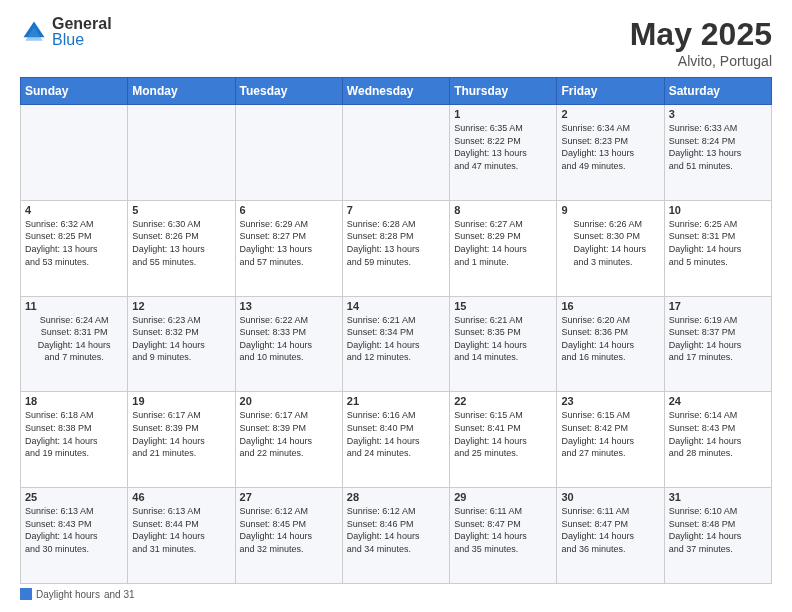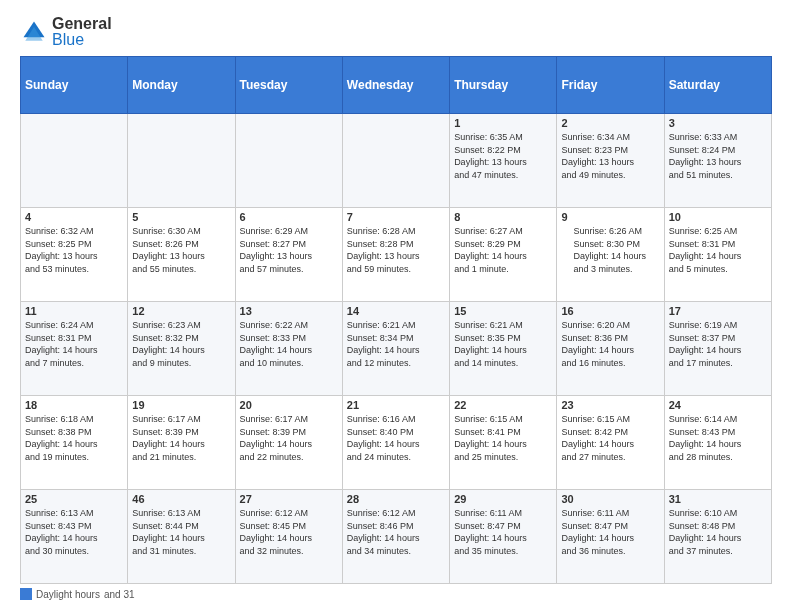--- a/index.html
+++ b/index.html
@@ -63,21 +63,21 @@
       width: 100%;
       border-collapse: collapse;
       flex: 1;
       table-layout: fixed;
     }
     .calendar thead th {
       background: #3a7bd5;
       color: #fff;
       font-size: 12px;
       font-weight: bold;
-      padding: 21px 4px;
+      padding: 6px 4px;
       text-align: left;
       border: 1px solid #2a5fb5;
     }
     .calendar tbody td {
       border: 1px solid #ccc;
       vertical-align: top;
       padding: 3px 4px;
       font-size: 9.5px;
       color: #333;
       height: 88px;
@@ -125,20 +125,24 @@
     <div class="logo">
       <svg class="logo-icon" viewBox="0 0 32 32">
         <polygon points="16,4 28,22 4,22" fill="#1a73c8"></polygon>
         <polygon points="16,10 26,26 6,26" fill="#3a99e0" opacity="0.5"></polygon>
       </svg>
       <div class="logo-text">
         <span class="logo-general">General</span>
         <span class="logo-blue">Blue</span>
       </div>
     </div>
+    <div class="title-block">
+      <div class="title-month">May 2025</div>
+      <div class="title-location">Alvito, Portugal</div>
+    </div>
   </div>
 
   <table class="calendar">
     <thead>
       <tr>
       <th>Sunday</th>
           <th>Monday</th>
           <th>Tuesday</th>
           <th>Wednesday</th>
           <th>Thursday</th>
@@ -221,21 +225,21 @@
             <span class="day-num">10</span>
             <div class="day-info" style="white-space: pre-line;">Sunrise: 6:25 AM
 Sunset: 8:31 PM
 Daylight: 14 hours
 and 5 minutes.</div>
           </td>
         </tr>
         <tr>
           <td>
             <span class="day-num">11</span>
-            <div class="day-info" style="white-space: pre-line;">Sunrise: 6:24 AM
+            <div class="day-info" style="white-space: pre-line; text-align: center;">Sunrise: 6:24 AM
 Sunset: 8:31 PM
 Daylight: 14 hours
 and 7 minutes.</div>
           </td>
           <td>
             <span class="day-num">12</span>
             <div class="day-info" style="white-space: pre-line;">Sunrise: 6:23 AM
 Sunset: 8:32 PM
 Daylight: 14 hours
 and 9 minutes.</div>

